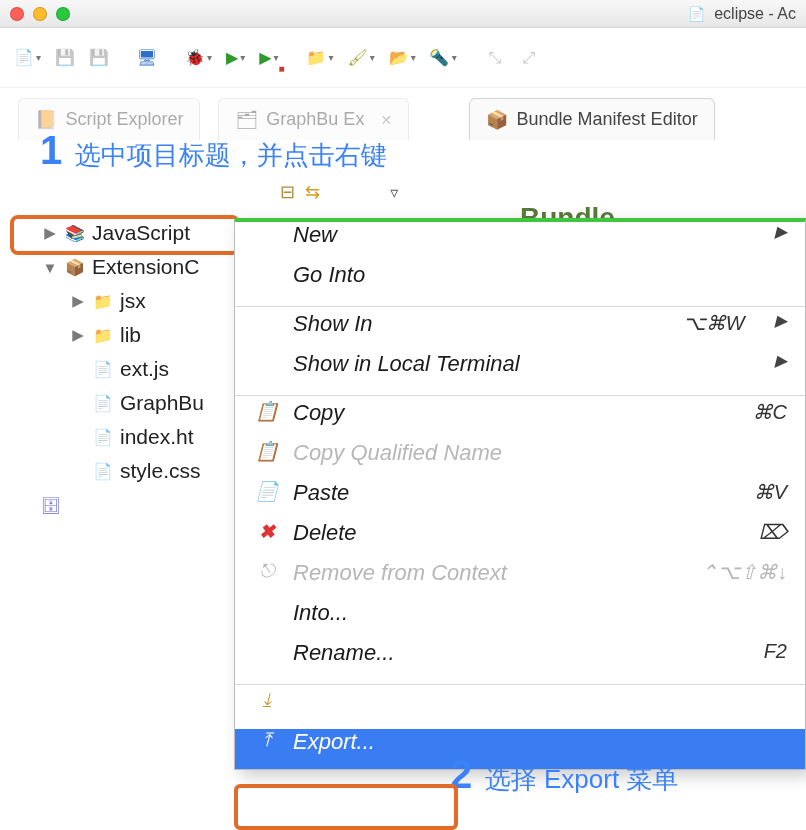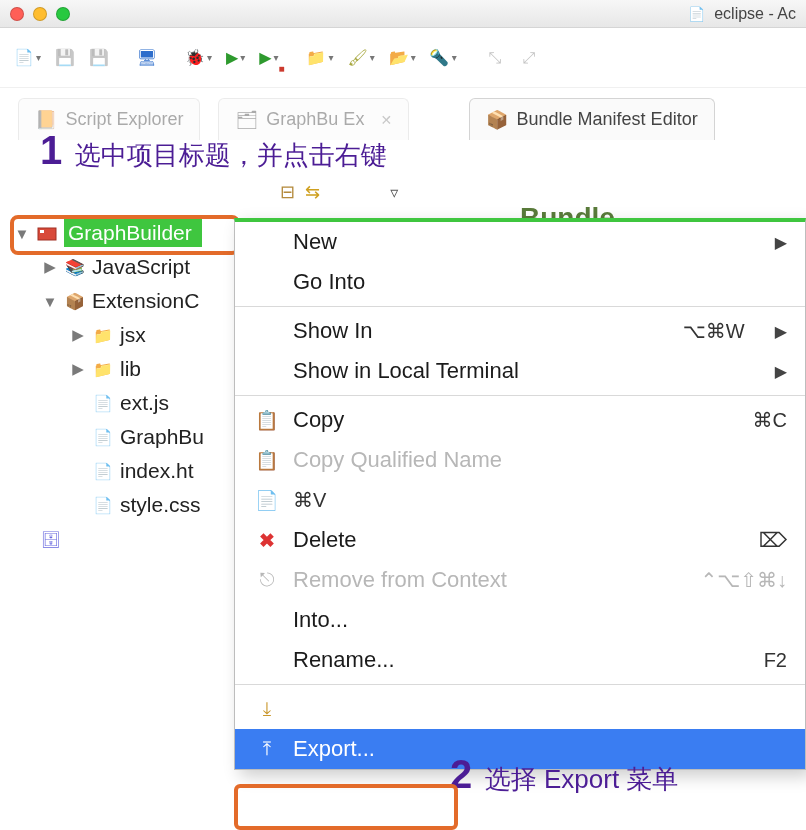--- a/index.html
+++ b/index.html
@@ -24,21 +24,21 @@
     .tbtn .caret { font-size: 10px; margin-left: 2px; color: #777; }
     .tbtn.wide { width: auto; padding: 0 4px; }
 
     
     .tabs-row { display:flex; margin-top:10px; height: 42px; }
     .tab { border:1px solid #d4d4d4; border-bottom:none; border-radius: 6px 6px 0 0; padding: 6px 16px; display:flex; align-items:center; gap:8px; font-size:18px; color:#444; background:#fafafa; margin-left:18px; }
     .tab .x { font-size:14px; color:#888; margin-left:8px; }
     .editor-tab { margin-left: 10px; }
 
     
-    .anno { position:absolute; color:#4c1d95; font-family: "Comic Sans MS", "Bradley Hand", cursive; font-size:26px; }
+    .anno { position:absolute; color:#3b82f6; font-family: "Comic Sans MS", "Bradley Hand", cursive; font-size:26px; }
     .anno .num { font-family: Arial, sans-serif; font-weight: bold; font-size: 40px; margin-right:6px; }
     .anno1 { top: 128px; left: 40px; }
     .anno2 { top: 752px; left: 450px; }
 
     
     .exp-toolbar { position:absolute; top:181px; left:280px; display:flex; gap:10px; align-items:center; }
     .exp-toolbar .icon { font-size:18px; color:#b48a3c; }
     .exp-toolbar .menu-arrow { font-size:16px; color:#555; margin-left:60px; }
 
     
@@ -59,21 +59,21 @@
     .selected-marker { position:absolute; top:215px; left: 10px; width:230px; height:40px; border:4px solid #e36b2a; border-radius:8px; }
 
     .indent-1 { padding-left: 28px; }
     .indent-2 { padding-left: 56px; }
 
     
     .bundle-header { position:absolute; top:202px; left: 520px; font-size:28px; font-weight:700; color:#597b3a; }
 
     
     .menu { position:absolute; top:218px; left:234px; width:572px; background:#fff; border:1px solid #bdbdbd; box-shadow: 6px 6px 16px rgba(0,0,0,0.2); border-top:4px solid #3fc63f; }
-    .mitem { display:flex; align-items:center; height:40px; padding: 0 18px 0 20px; font-size:22px; color:#1b1b1b; gap:14px; }
+    .mitem { display:flex; height:40px; padding: 0 18px 0 20px; font-size:22px; color:#1b1b1b; gap:14px;font-style:italic; }
     .mitem.disabled { color:#b7b7b7; }
     .mitem.sel { background:#3a7df2; color:#fff; }
     .mitem .micon { width:24px; text-align:center; font-size:19px; }
     .mitem .label { flex:1; }
     .mitem .shortcut { font-size:20px; color:#333; }
     .mitem.disabled .shortcut { color:#b7b7b7; }
     .mitem .submenu-arrow { color:#444; font-size:16px; }
     .msep { height:1px; background:#d9d9d9; margin: 4px 0; }
 
     
@@ -143,30 +143,20 @@
 
 <div class="exp-toolbar">
   <span class="icon">⊟</span>
   <span class="icon" style="color:#cfa020;">⇆</span>
   <span class="menu-arrow">▿</span>
 </div>
 
 <div class="bundle-header">Bundle</div>
 
 <div class="tree">
-  <div class="tree-row selected">
-    <span class="arrow down"></span>
-    <span class="ticon" style="background:#fff; border:none;">
-      <svg width="20" height="16">
-          <rect x="1" y="3" width="18" height="12" fill="#d84a3a" stroke="#a13024"></rect>
-          <rect x="3" y="5" width="4" height="3" fill="#fff"></rect>
-        </svg>
-    </span>
-    <span class="label-highlight">GraphBuilder</span>
-  </div>
 
   <div class="tree-row indent-1">
     <span class="arrow right"></span>
     <span class="ticon jslib">📚</span>
     <span>JavaScript</span>
   </div>
 
   <div class="tree-row indent-1">
     <span class="arrow down"></span>
     <span class="ticon folder">📦</span>
@@ -246,20 +236,21 @@
     <span class="micon">📋</span>
     <span class="label">Copy</span>
     <span class="shortcut">⌘C</span>
   </div>
   <div class="mitem disabled">
     <span class="micon">📋</span>
     <span class="label">Copy Qualified Name</span>
   </div>
   <div class="mitem">
     <span class="micon">📄</span>
+    <span class="label">Paste</span>
     <span class="shortcut">⌘V</span>
   </div>
   <div class="mitem">
     <span class="micon" style="color:#d33; font-weight:bold;">✖</span>
     <span class="label">Delete</span>
     <span class="shortcut">⌦</span>
   </div>
   <div class="mitem disabled">
     <span class="micon">⎋</span>
     <span class="label">Remove from Context</span>

